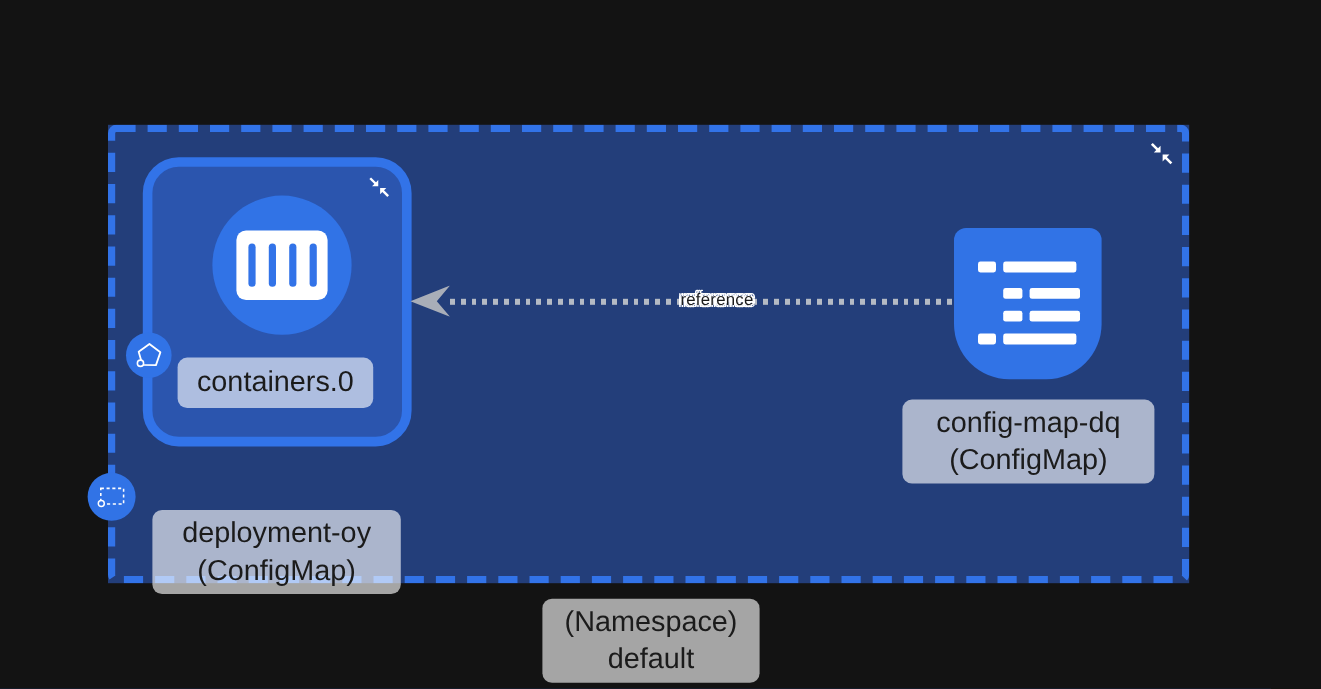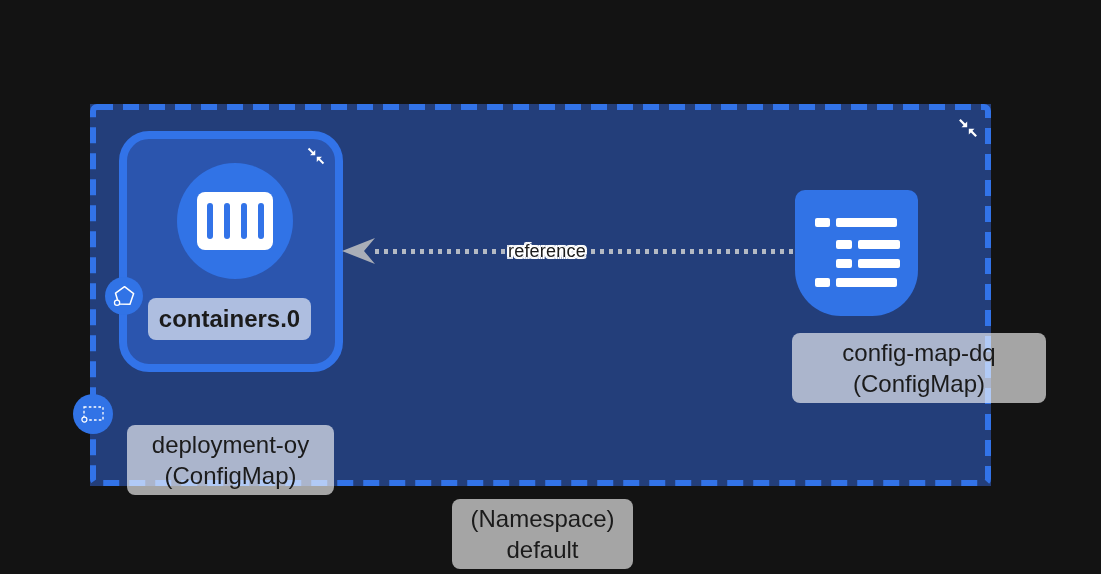--- a/index.html
+++ b/index.html
@@ -41,23 +41,23 @@
     display:block;width:6px;height:36px;border-radius:3px;background:#3273E8;
   }
 
   
   .node-label{
     background:rgba(255,255,255,0.62);
     color:#1B1B1B;text-align:center;border-radius:8px;
     font-size:24px;line-height:31px;padding:4px 6px;box-sizing:border-box;
   }
   .node-label span{display:block;}
-  .containers-label{left:148px;top:298px;width:163px;height:42px;line-height:33px;font-weight:bold;}
+  .containers-label{left:148px;top:298px;width:163px;height:42px;line-height:33px;}
   .deployment-label{left:127px;top:386px;width:207px;margin-top:39px;}
-  .configmap-label{left:752px;top:333px;width:254px;margin-left:40px;}
+  .configmap-label{left:752px;top:333px;width:210px;}
   .default-label{left:452px;top:499px;width:181px;}
 
   
   .badge{
     border-radius:50%;background:#3173E6;
     display:flex;align-items:center;justify-content:center;
   }
   .pod-badge{left:105px;top:277px;width:38px;height:38px;}
   .deploy-badge{left:73px;top:394px;width:40px;height:40px;}
 
@@ -67,22 +67,22 @@
     background:#3173E6;border-radius:10px 10px 46px 46px;
   }
   .cm-row{position:absolute;height:9px;border-radius:2px;background:#ffffff;}
 
   
   .edge-dots{
     left:375px;top:249px;width:420px;height:5px;
     background-image:repeating-linear-gradient(90deg,#B4BAC4 0 4px,transparent 4px 9px);
   }
   .edge-label{
-    left:508px;top:241px;width:120px;text-align:left;
-    font-size:18px;color:#1C1C1C;letter-spacing:0.2px;
+    left:508px;top:241px;width:120px;text-align:right;
+    font-size:14px;color:#1C1C1C;letter-spacing:0.2px;
     text-shadow:-2px -2px 0 #fff,2px -2px 0 #fff,-2px 2px 0 #fff,2px 2px 0 #fff,
                  0 -2px 0 #fff,0 2px 0 #fff,-2px 0 0 #fff,2px 0 0 #fff,0 0 3px #fff;
   }
 </style>
 </head>
 <body>
 
 <div class="abs namespace">
   <svg class="border-svg" width="901" height="382">
     <rect x="3" y="3" width="895" height="376" rx="4" fill="none" stroke="#3273E8" stroke-width="6" stroke-dasharray="16 10"></rect>

